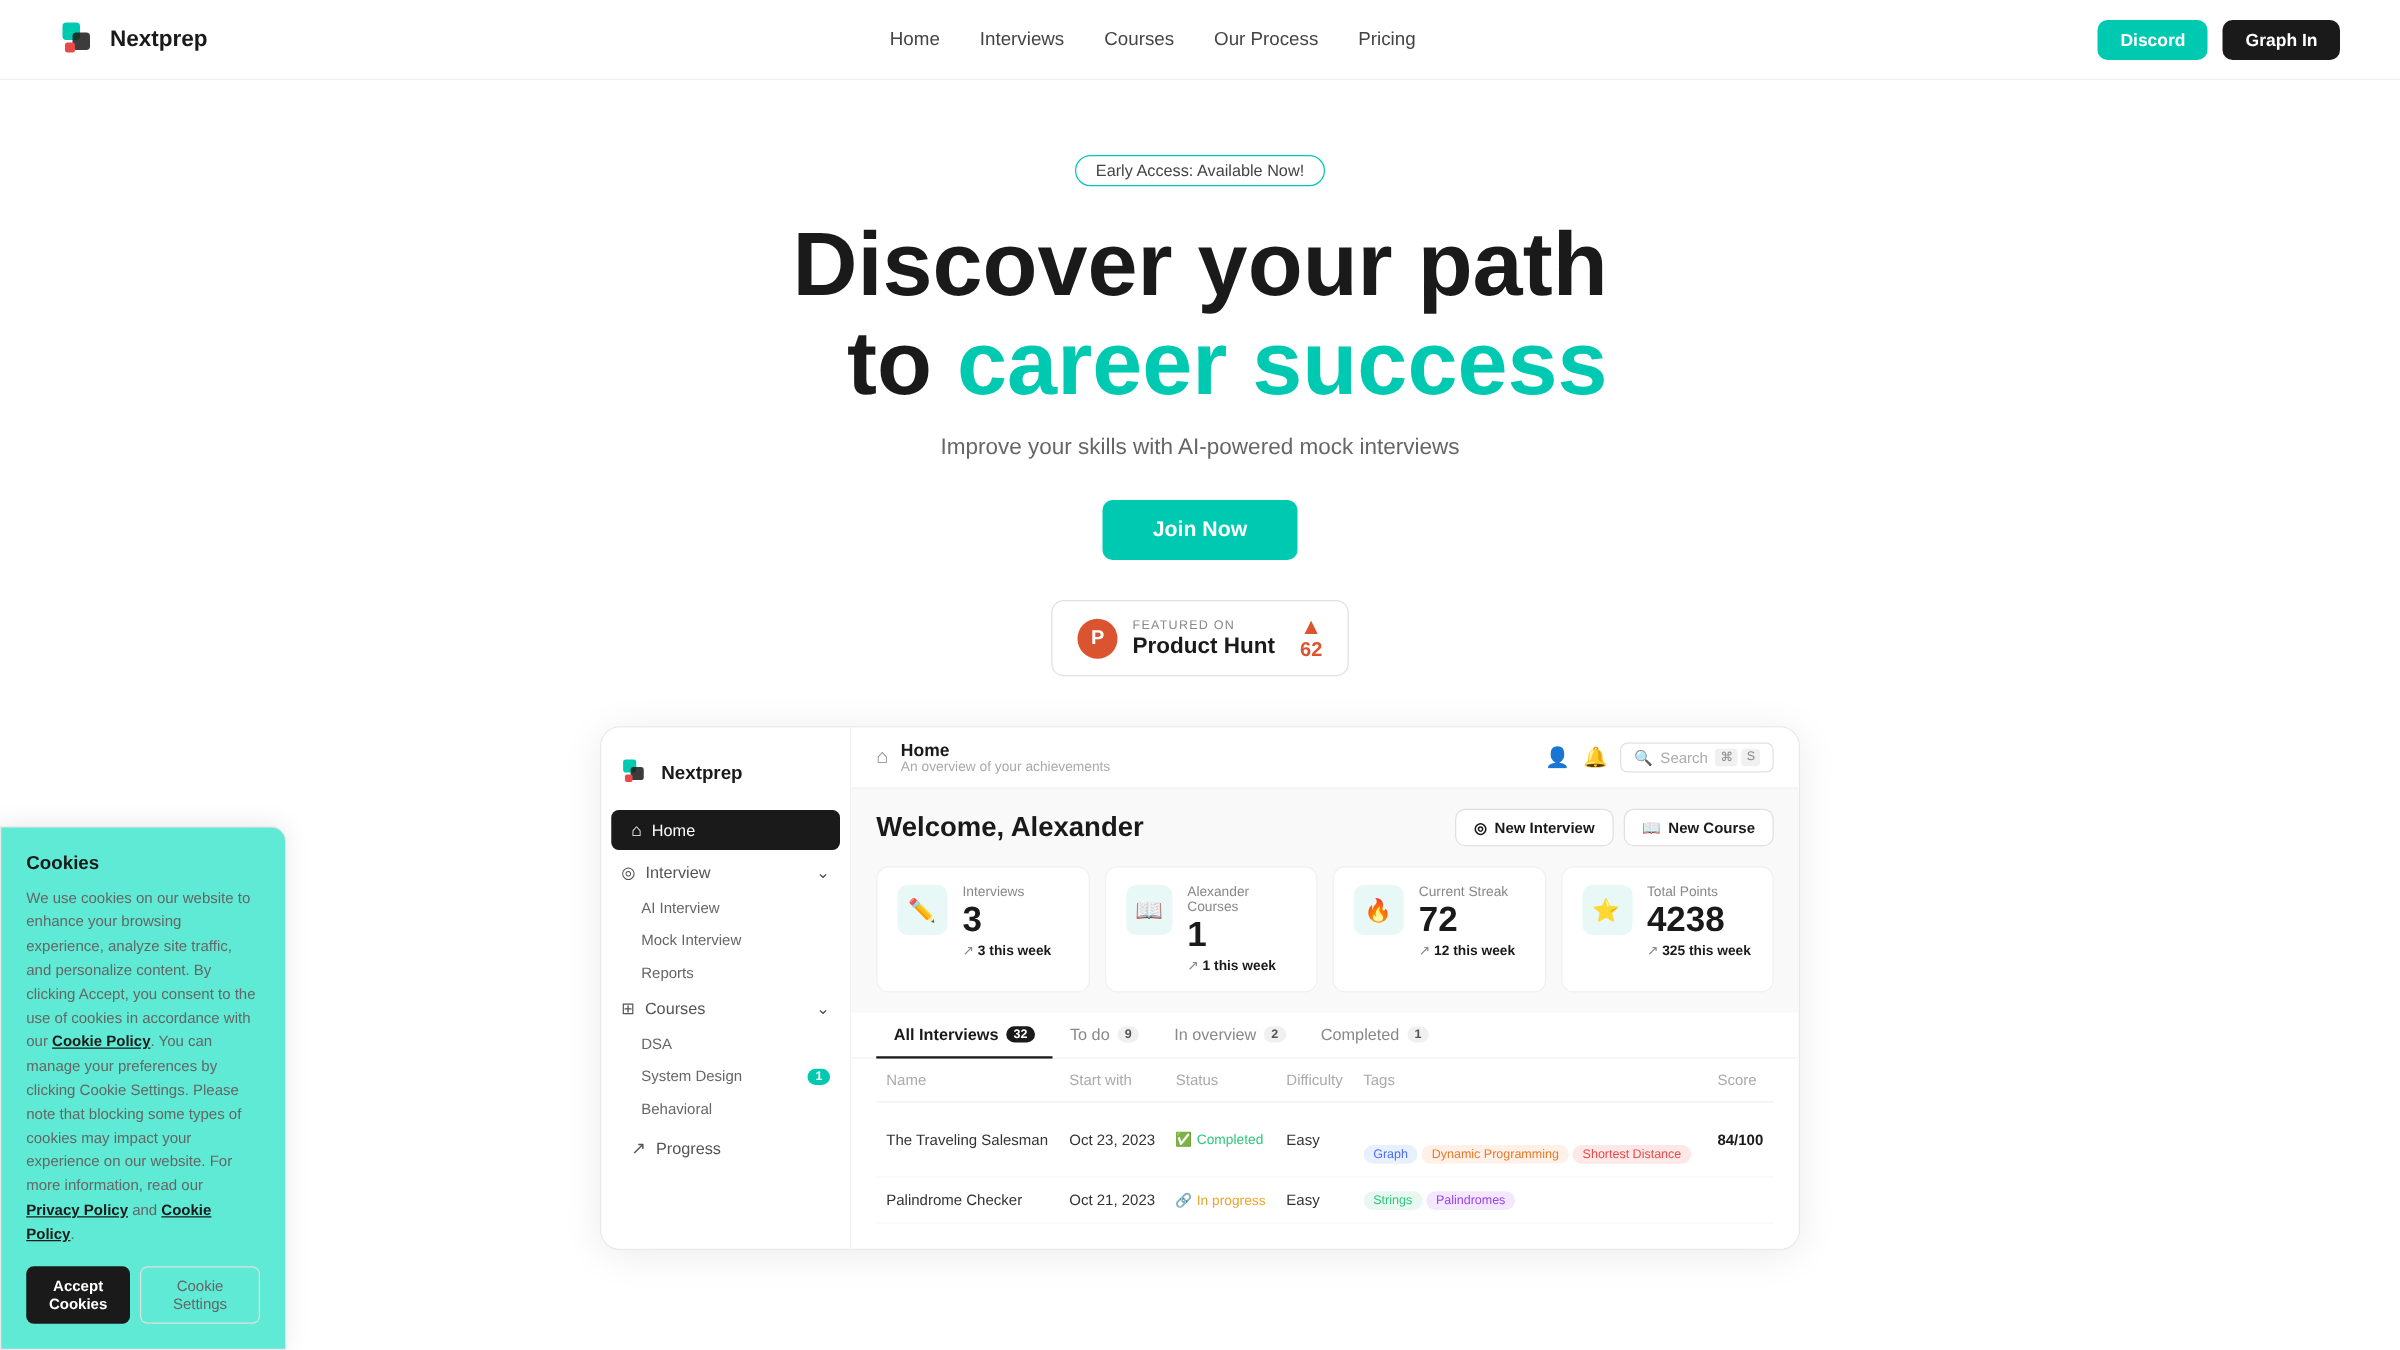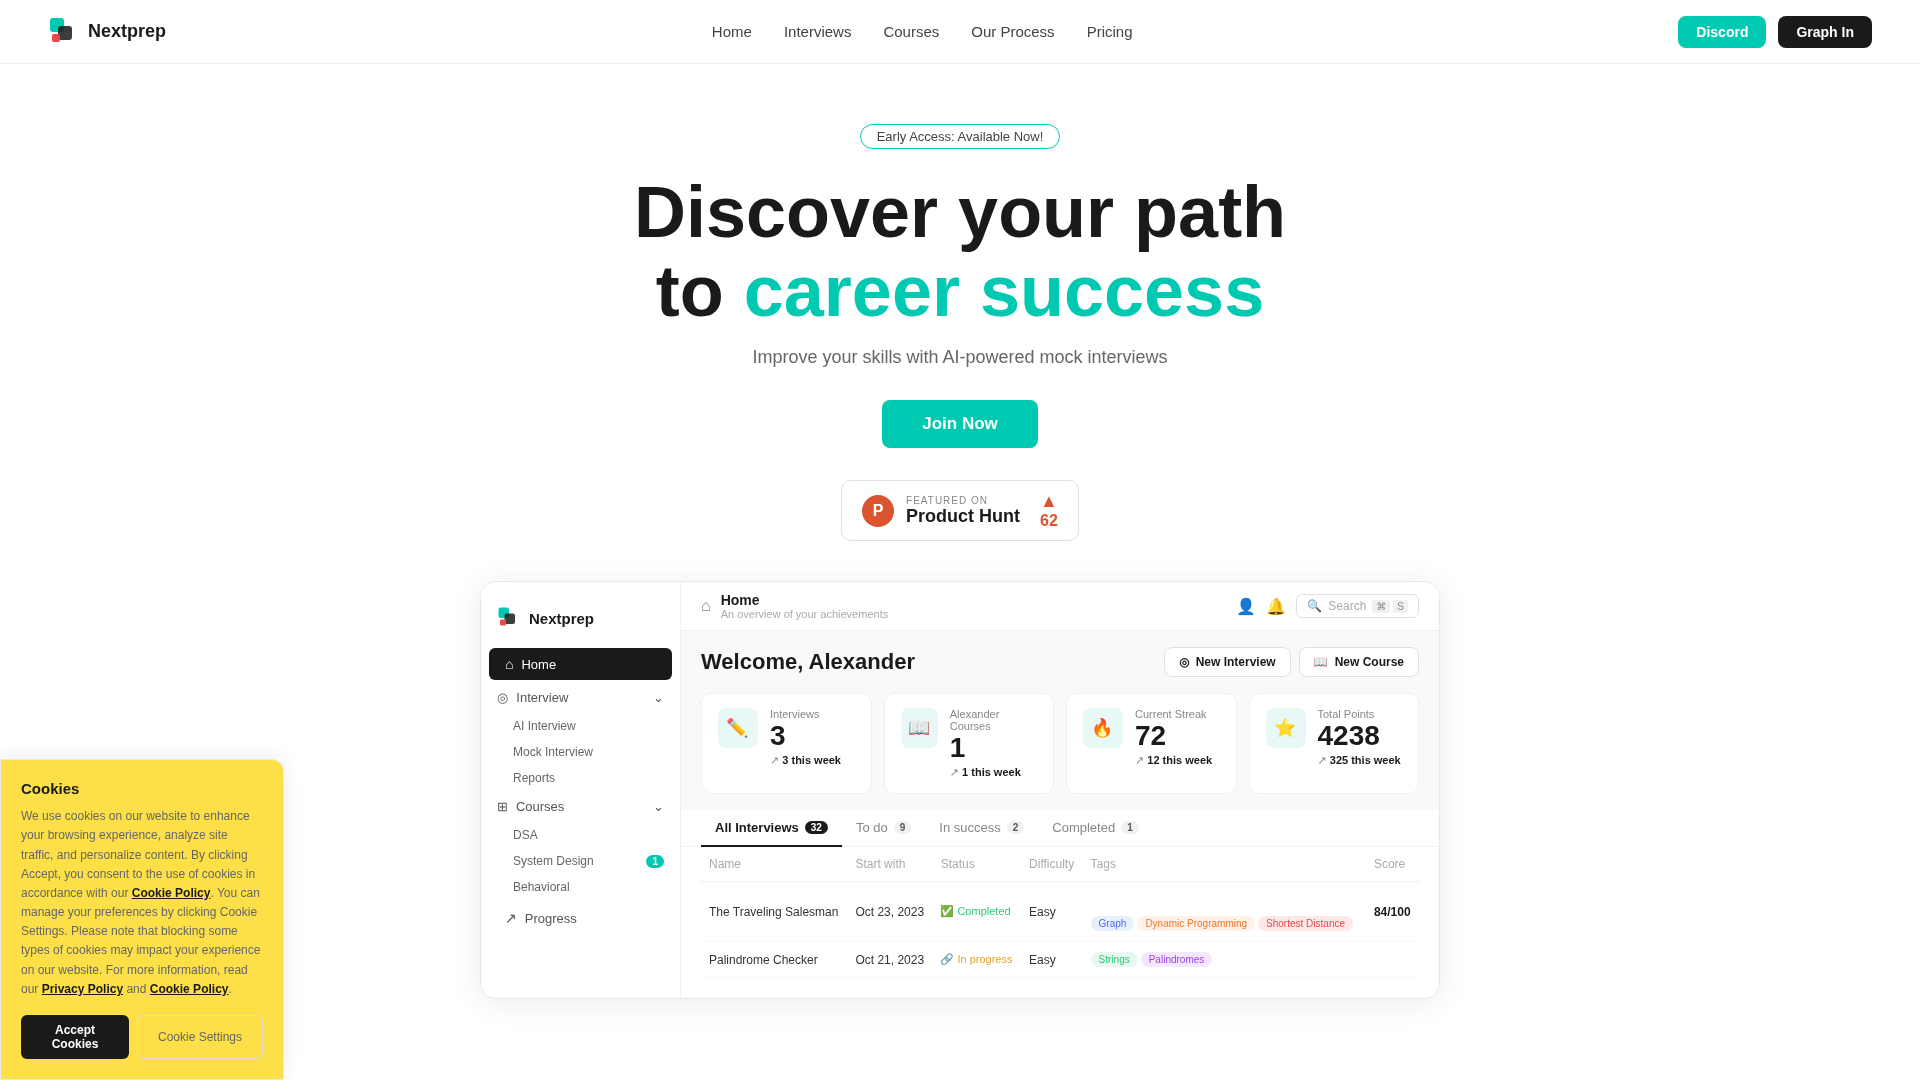--- a/index.html
+++ b/index.html
@@ -11,21 +11,21 @@
     .logo-icon { width: 32px; height: 32px; }
     .nav-links { display: flex; gap: 32px; }
     .nav-link { text-decoration: none; color: #444; font-size: 15px; cursor: pointer; }
     .nav-actions { display: flex; gap: 12px; align-items: center; }
     .btn-discord { background: #00c9b1; color: #fff; border: none; border-radius: 8px; padding: 8px 18px; font-size: 14px; font-weight: 600; cursor: pointer; }
     .btn-signin { background: #1a1a1a; color: #fff; border: none; border-radius: 8px; padding: 8px 18px; font-size: 14px; font-weight: 600; cursor: pointer; }
 
     
     .hero { display: flex; flex-direction: column; align-items: center; text-align: center; padding: 60px 20px 40px; }
     .hero-badge { border: 1.5px solid #00c9b1; border-radius: 20px; padding: 4px 16px; font-size: 13px; color: #444; margin-bottom: 24px; }
-    .hero-title { font-size: 72px; font-weight: 800; line-height: 1.1; margin-bottom: 16px; }
+    .hero-title { font-size: 72px; font-weight: 800; line-height: 1.1; margin-bottom: 16px; text-align: right; }
     .hero-title .accent { color: #00c9b1; }
     .hero-subtitle { font-size: 18px; color: #666; margin-bottom: 32px; }
     .btn-join { background: #00c9b1; color: #fff; border: none; border-radius: 8px; padding: 14px 40px; font-size: 17px; font-weight: 700; cursor: pointer; margin-bottom: 32px; }
     .product-hunt-badge { display: flex; align-items: center; gap: 12px; border: 1.5px solid #e0e0e0; border-radius: 10px; padding: 10px 20px; cursor: pointer; background: #fff; }
     .ph-logo { width: 32px; height: 32px; background: #da552f; border-radius: 50%; display: flex; align-items: center; justify-content: center; color: #fff; font-weight: 800; font-size: 16px; }
     .ph-text { display: flex; flex-direction: column; align-items: flex-start; }
     .ph-featured { font-size: 10px; color: #888; text-transform: uppercase; letter-spacing: 1px; }
     .ph-name { font-size: 18px; font-weight: 800; color: #1a1a1a; }
     .ph-votes { display: flex; flex-direction: column; align-items: center; margin-left: 8px; }
     .ph-arrow { color: #da552f; font-size: 18px; }
@@ -94,21 +94,21 @@
     .tag-graph { background: #e8f0fe; color: #4a6cf7; margin-top: 24px; }
     .tag-dp { background: #fff0e8; color: #e87a2b; }
     .tag-shortest { background: #fde8e8; color: #e84a4a; }
     .tag-strings { background: #e8f8f0; color: #2bc97a; }
     .tag-palindromes { background: #f3e8ff; color: #9c42e8; }
     .status-completed { display: flex; align-items: center; gap: 4px; color: #2bc97a; font-size: 11px; }
     .status-inprogress { display: flex; align-items: center; gap: 4px; color: #e8a62b; font-size: 11px; }
     .score { font-weight: 600; color: #1a1a1a; }
 
     
-    .cookie-banner { position: fixed; bottom: 0; left: 0; width: 284px; background: #fde047; border: 1px solid #e8e8e8; border-radius: 0 12px 0 0; padding: 20px; box-shadow: 0 -2px 20px rgba(0,0,0,0.08); z-index: 1000; }
+    .cookie-banner { position: fixed; bottom: 0; left: 0; width: 229px; background: #5eead4; border: 1px solid #e8e8e8; border-radius: 0 12px 0 0; padding: 20px; box-shadow: 0 -2px 20px rgba(0,0,0,0.08); z-index: 1000; }
     .cookie-title { font-size: 15px; font-weight: 700; margin-bottom: 10px; }
     .cookie-text { font-size: 12px; color: #666; line-height: 1.6; margin-bottom: 16px; }
     .cookie-link { color: #1a1a1a; font-weight: 600; text-decoration: underline; cursor: pointer; }
     .cookie-actions { display: flex; gap: 8px; }
     .btn-accept { background: #1a1a1a; color: #fff; border: none; border-radius: 6px; padding: 8px 14px; font-size: 12px; font-weight: 600; cursor: pointer; flex: 1; }
     .btn-settings { background: transparent; color: #666; border: 1px solid #e0e0e0; border-radius: 6px; padding: 8px 14px; font-size: 12px; font-weight: 500; cursor: pointer; flex: 1.2; }
   </style>
 </head>
 <body>
 
@@ -298,21 +298,21 @@
       <div class="tabs-row">
         <div class="tab active">
           <span>All Interviews</span>
           <span class="tab-count">32</span>
         </div>
         <div class="tab">
           <span>To do</span>
           <span class="tab-count light">9</span>
         </div>
         <div class="tab">
-          <span>In success</span>
+          <span>In overview</span>
           <span class="tab-count light">2</span>
         </div>
         <div class="tab">
           <span>Completed</span>
           <span class="tab-count light">1</span>
         </div>
       </div>
 
       <div class="table-wrap">
         <table>

